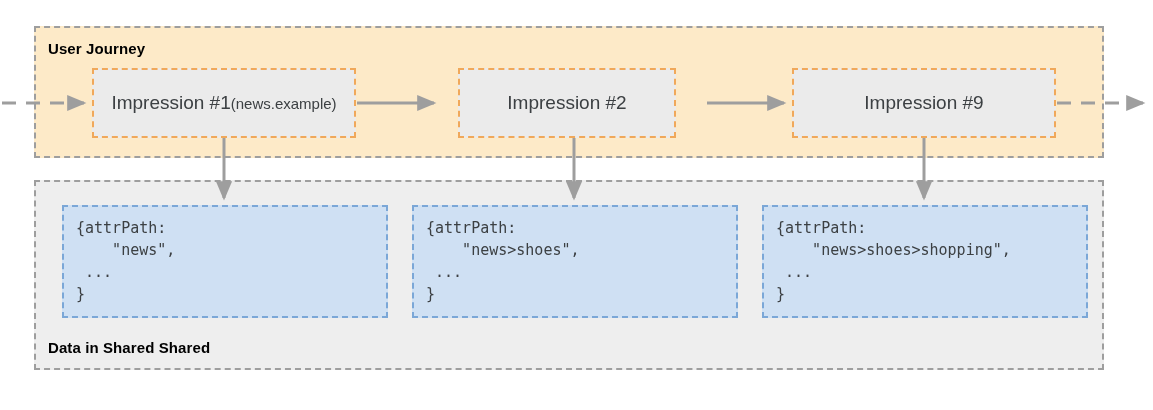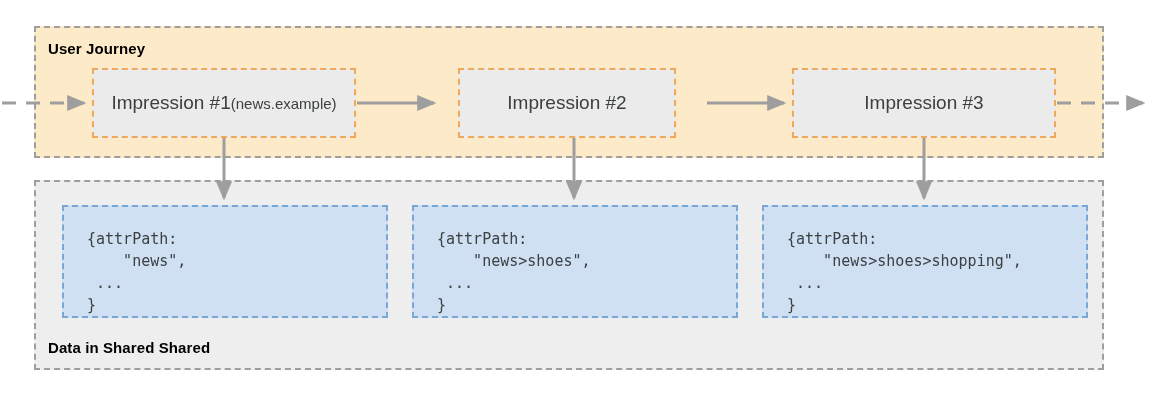--- a/index.html
+++ b/index.html
@@ -101,21 +101,21 @@
   #code-block-1 { left: 62px;  width: 326px; }
   #code-block-2 { left: 412px; width: 326px; }
   #code-block-3 { left: 762px; width: 326px; }
 
   .code-text {
     font-family: "DejaVu Sans Mono", monospace;
     font-size: 15px;
     line-height: 22px;
     color: #3c4043;
     white-space: pre;
-    margin: 11px;
+    margin: 0;
   }
 
   
   #connectors {
     position: absolute;
     left: 0;
     top: 0;
     width: 1153px;
     height: 410px;
     pointer-events: none;
@@ -137,21 +137,21 @@
   <div class="impression-box" id="impression-box-1">
     <div class="impression-title">Impression #1</div>
     <div class="impression-sub">(news.example)</div>
   </div>
 
   <div class="impression-box" id="impression-box-2">
     <div class="impression-title">Impression #2</div>
   </div>
 
   <div class="impression-box" id="impression-box-3">
-    <div class="impression-title">Impression #3</div>
+    <div class="impression-title">Impression #9</div>
   </div>
 
   <div class="code-block" id="code-block-1">
     <pre class="code-text">{attrPath:
     "news",
  ...
 }</pre>
   </div>
 
   <div class="code-block" id="code-block-2">

